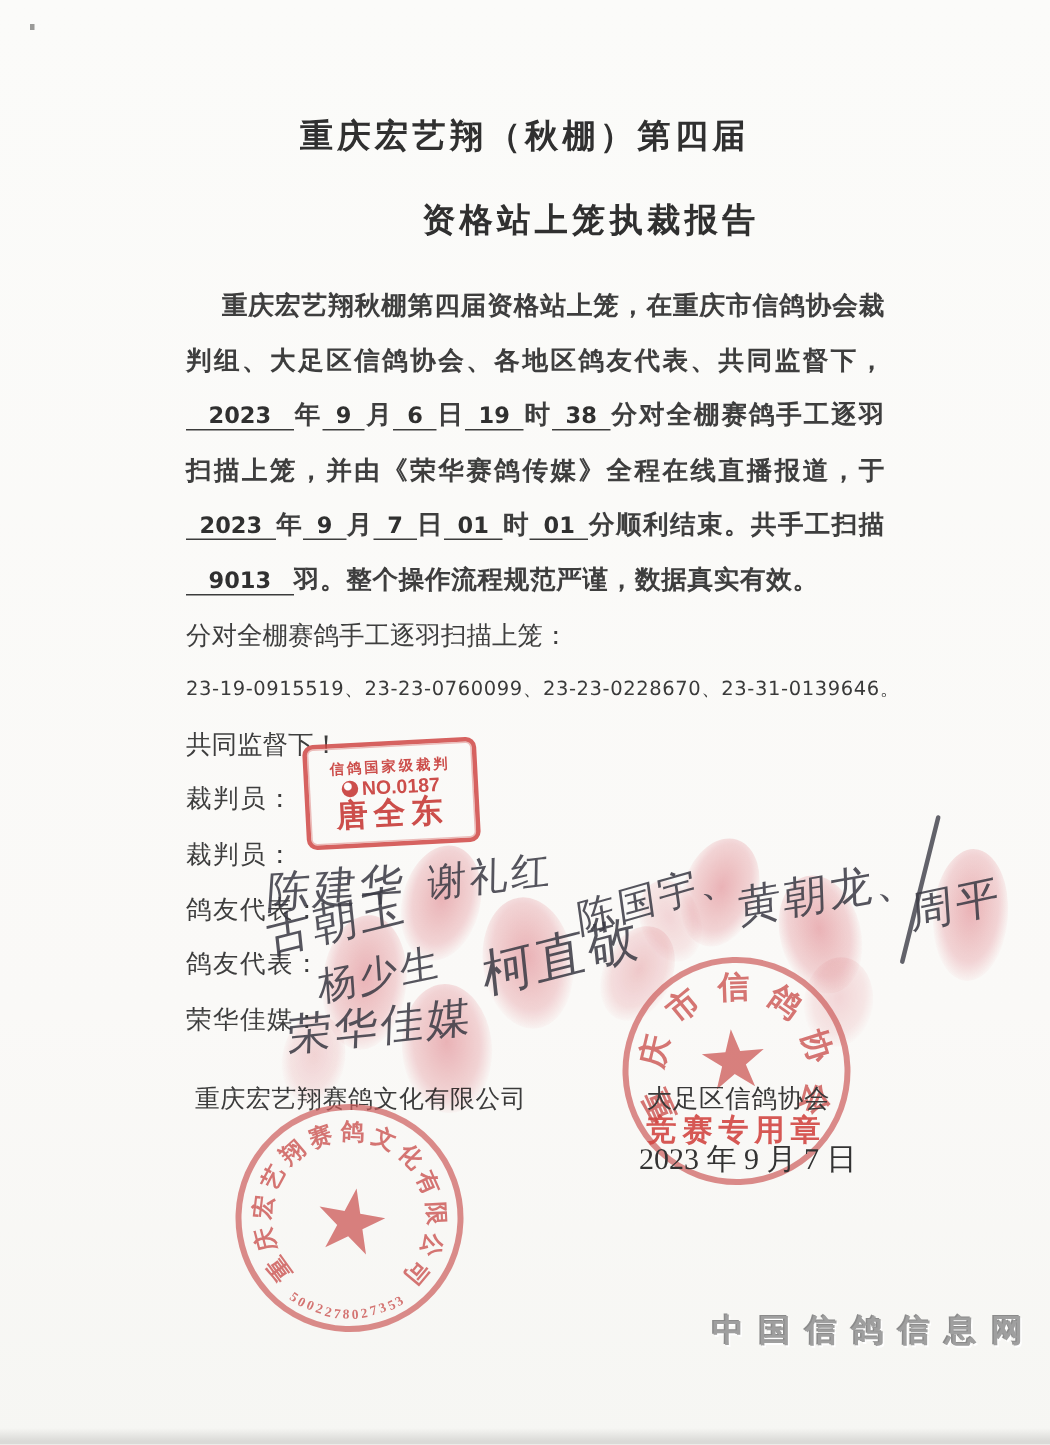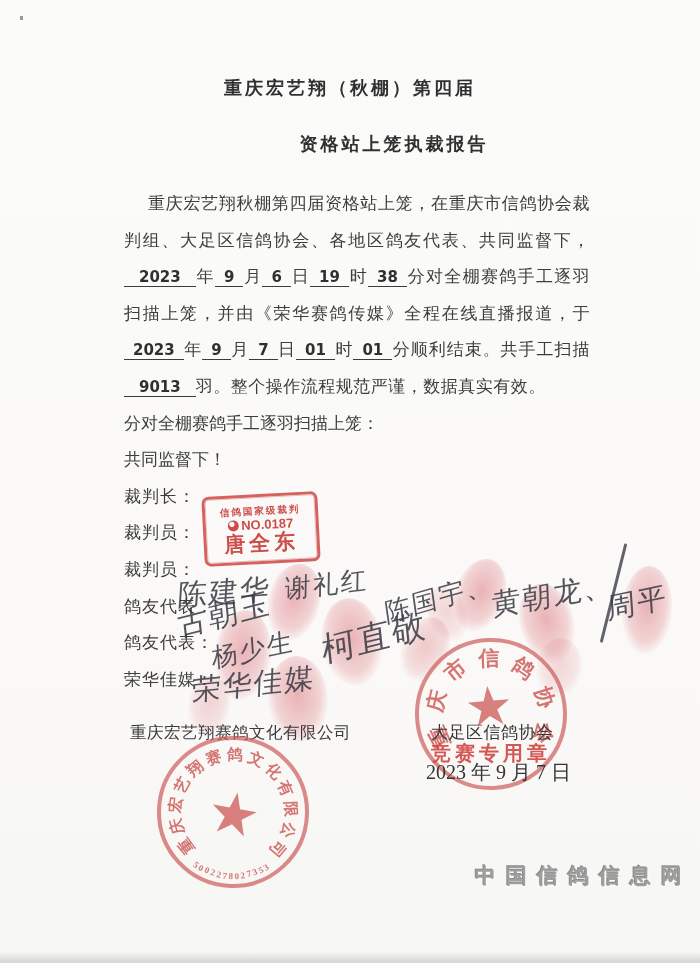--- a/index.html
+++ b/index.html
@@ -7,48 +7,48 @@
     position:relative;width:700px;height:963px;overflow:hidden;
     background:linear-gradient(180deg,#fbfbf9 0%,#faf9f7 70%,#f6f6f3 100%);
     font-family:"Liberation Serif","DejaVu Serif",serif;color:#424242;
   }
   .bottom-edge{position:absolute;left:0;bottom:0;width:700px;height:11px;
     background:linear-gradient(180deg,rgba(0,0,0,0) 0%,#dadad7 80%);}
   .speck{position:absolute;left:20px;top:16px;width:3px;height:4px;background:#9a9a98;}
 
   
   .title{position:absolute;left:0;width:700px;text-align:center;
-    font-size:18px;font-weight:700;color:#303030;letter-spacing:3px;}
+    font-size:22px;font-weight:700;color:#303030;letter-spacing:3px;}
   .title-1{top:76px;}
   .title-2{top:132px;margin-left:44px;}
 
   .body-flow{position:absolute;left:124px;top:186px;width:466px;
     font-size:17px;line-height:36.6px;color:#3e3e3e;}
   .body-flow p{margin:0;text-align:justify;}
   .para-indent{text-indent:24px;}
-  .seg-text{letter-spacing:.5px;}
+  .seg-text{letter-spacing:.5px;font-weight:bold;}
   .seg-blank,.seg-blank-wide{
     font-family:"DejaVu Sans","Liberation Sans",sans-serif;font-weight:bold;
     font-size:15px;color:#303030;border-bottom:1.6px solid #3c3c3c;padding:0 9px;}
   .seg-blank-wide{padding:0 15px;}
   .ring-line{font-family:"DejaVu Sans","Liberation Sans",sans-serif;
     font-size:13px;letter-spacing:.4px;white-space:nowrap;color:#3a3a3a;}
   .sign-row{height:36.6px;letter-spacing:1px;}
 
   .footer-company{position:absolute;left:130px;top:722px;font-size:16.5px;color:#3b3b3b;letter-spacing:.5px;}
   .footer-assoc{position:absolute;left:431px;top:721px;font-size:17px;color:#383838;letter-spacing:.5px;z-index:6;}
   .footer-date{position:absolute;left:426px;top:759px;font-size:20px;color:#333;z-index:6;}
 
   
   .wm{position:absolute;right:8px;top:860px;text-align:right;z-index:8;
     font-family:"DejaVu Sans","Liberation Sans",sans-serif;}
   .wm-domain{font-size:40px;font-weight:bold;color:#c6c6c6;letter-spacing:1px;
     text-shadow:-1px -1px 0 #969696,1px 1px 0 #ffffff;}
   .wm-tld{font-size:34px;font-weight:bold;color:#a3a3a3;text-shadow:1px 1px 0 #fff;}
-  .wm-site{margin-top:2px;font-size:21px;font-weight:bold;color:#9f9f9f;
+  .wm-site{margin-top:13px;font-size:21px;font-weight:bold;color:#9f9f9f;
     letter-spacing:10px;text-shadow:-1px -1px 0 #8b8b8b,1px 1px 0 #fff;}
 
   
   .ref-stamp{position:absolute;left:203px;top:494px;width:110px;height:64px;
     transform:rotate(-3deg);border:3px solid rgba(203,56,54,.85);border-radius:7px;
     box-shadow:inset 0 0 0 1px rgba(203,56,54,.35);color:#c9403d;z-index:4;
     display:flex;flex-direction:column;align-items:center;justify-content:center;
     font-family:"Liberation Sans","DejaVu Sans",sans-serif;opacity:.92;}
   .ref-top{font-size:9.5px;font-weight:bold;letter-spacing:2px;white-space:nowrap;}
   .ref-no{font-size:13px;font-weight:bold;display:flex;align-items:center;gap:2px;line-height:14px;}
@@ -86,23 +86,23 @@
 <div class="page">
 
   <div class="speck"></div>
 
   <div class="title title-1">重庆宏艺翔（秋棚）第四届</div>
   <div class="title title-2">资格站上笼执裁报告</div>
 
   <div class="body-flow">
     <p class="para-indent"><span class="seg-text">重庆宏艺翔秋棚第四届资格站上笼，在重庆市信鸽协会裁判组、大足区信鸽协会、各地区鸽友代表、共同监督下，</span><span class="seg-blank-wide">2023</span><span class="seg-text">年</span><span class="seg-blank">9</span><span class="seg-text">月</span><span class="seg-blank">6</span><span class="seg-text">日</span><span class="seg-blank">19</span><span class="seg-text">时</span><span class="seg-blank">38</span><span class="seg-text">分对全棚赛鸽手工逐羽扫描上笼，并由《荣华赛鸽传媒》全程在线直播报道，于</span><span class="seg-blank">2023</span><span class="seg-text">年</span><span class="seg-blank">9</span><span class="seg-text">月</span><span class="seg-blank">7</span><span class="seg-text">日</span><span class="seg-blank">01</span><span class="seg-text">时</span><span class="seg-blank">01</span><span class="seg-text">分顺利结束。共手工扫描</span><span class="seg-blank-wide">9013</span><span class="seg-text">羽。整个操作流程规范严谨，数据真实有效。</span></p>
     <p>分对全棚赛鸽手工逐羽扫描上笼：</p>
+    <p class="ring-line">23-19-0915519、23-23-0760099、23-23-0228670、23-31-0139646。</p>
     <p>共同监督下！</p>
     <div id="sign-rows">
-        <div class="sign-row">裁判长：</div>
         <div class="sign-row">裁判员：</div>
         <div class="sign-row">裁判员：</div>
         <div class="sign-row">鸽友代表：</div>
         <div class="sign-row">鸽友代表：</div>
         <div class="sign-row">荣华佳媒：</div>
       </div>
   </div>
 
   <div class="fp" style="left:268px;top:563px;width:52px;height:78px;transform:rotate(14deg);"></div>
   <div class="fp" style="left:322px;top:598px;width:60px;height:88px;transform:rotate(-8deg);"></div>

